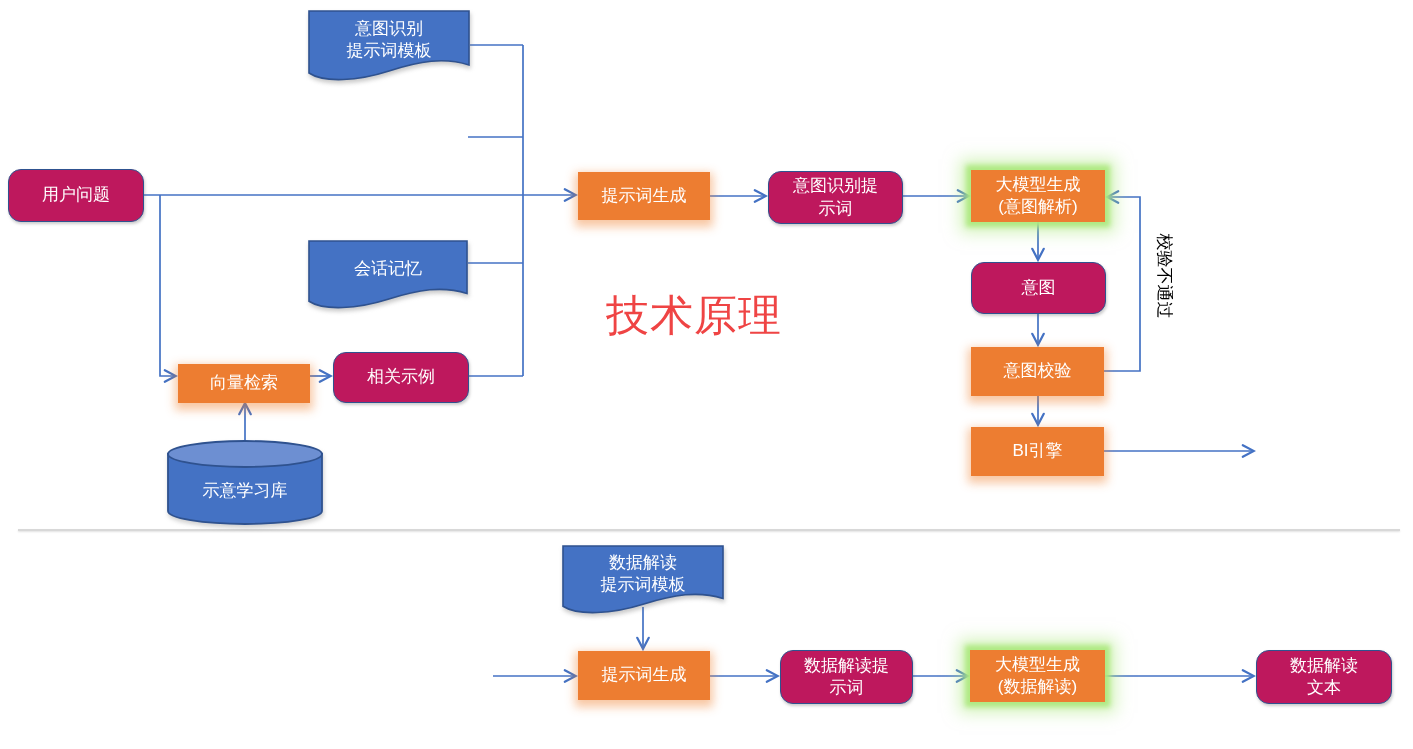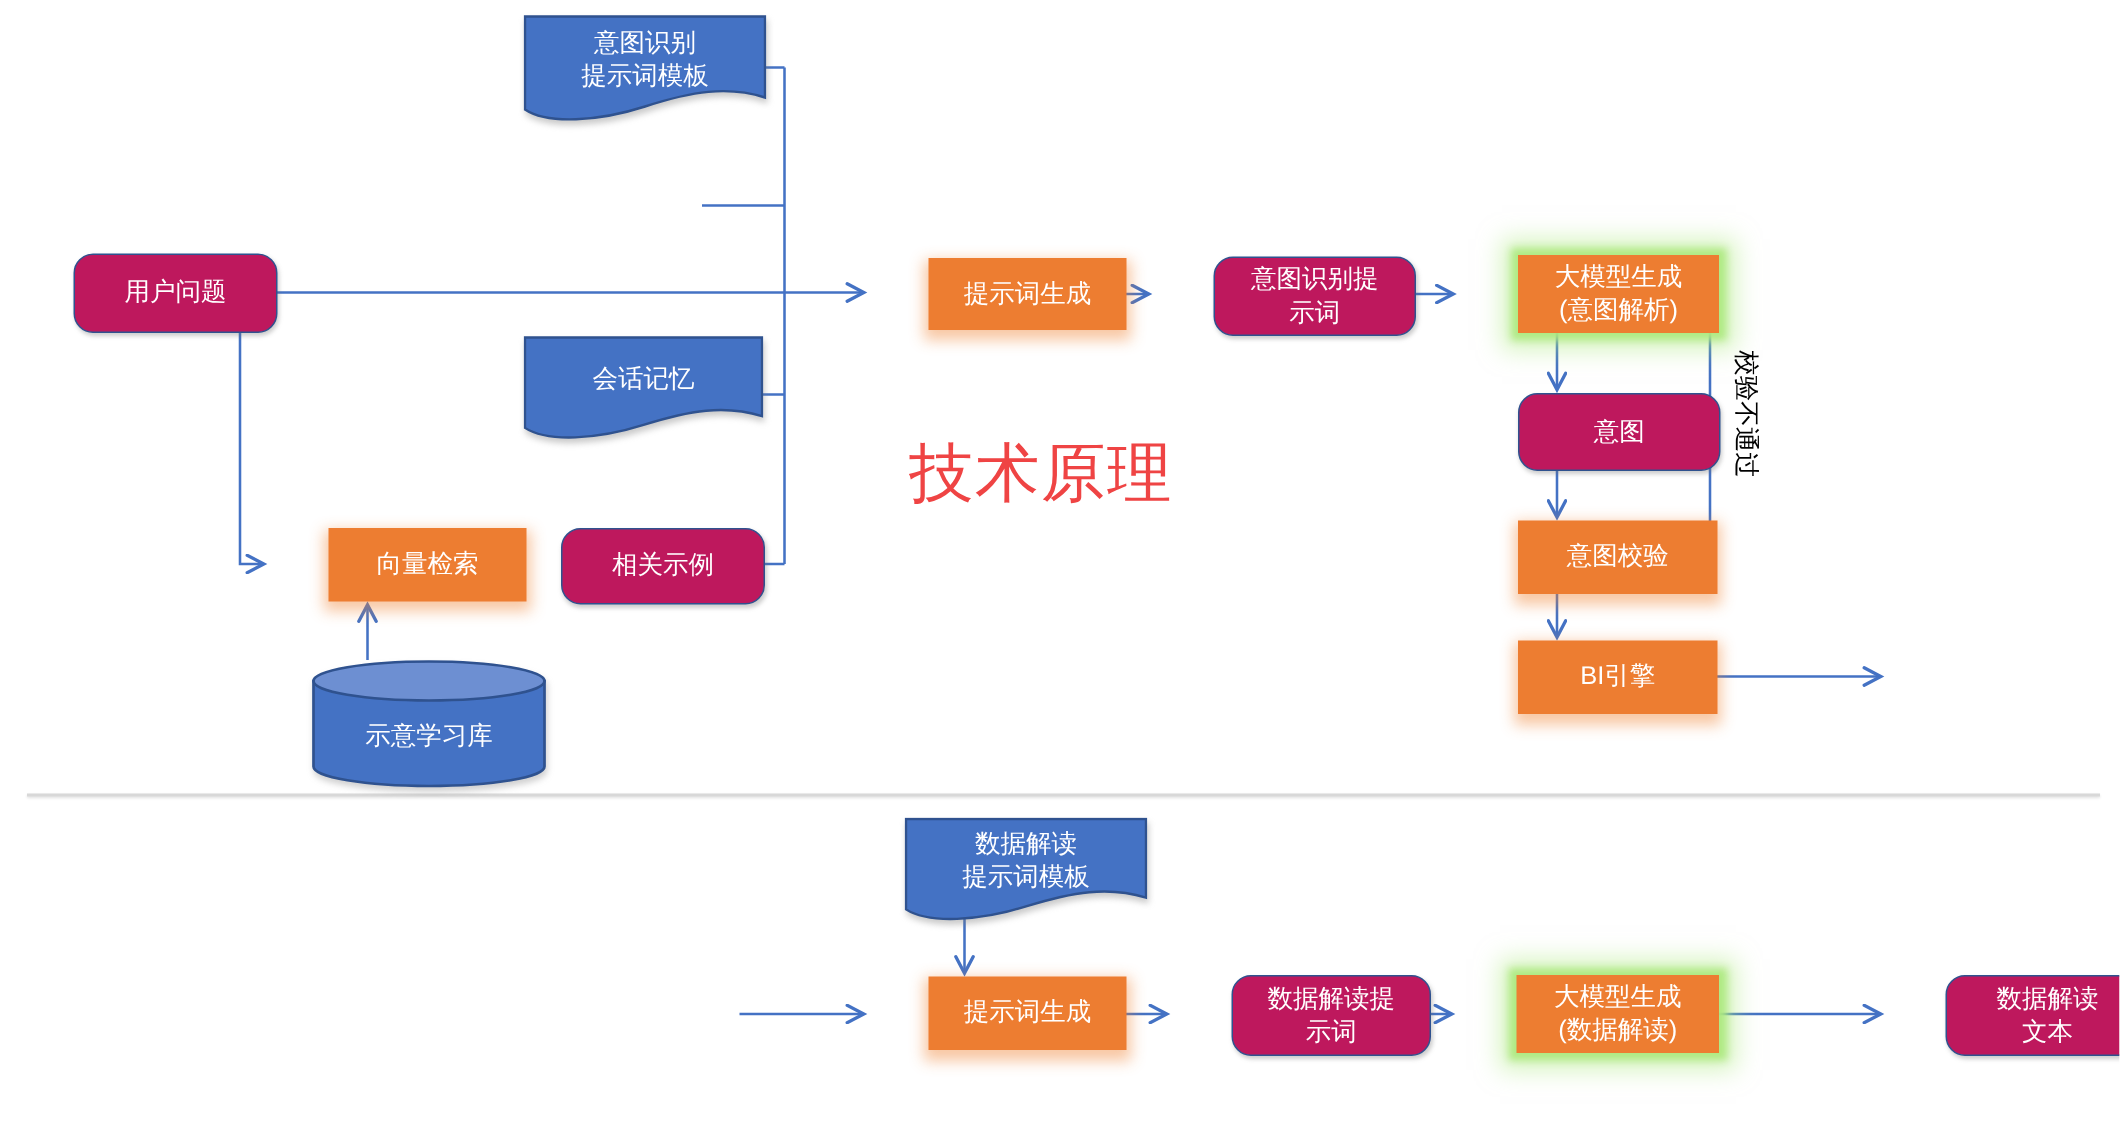--- a/index.html
+++ b/index.html
@@ -2,21 +2,21 @@
 <html><head>
 <meta charset="utf-8">
 <style>
   html,body{margin:0;padding:0;background:#ffffff;}
   .canvas{
     position:relative;width:1413px;height:749px;background:#ffffff;overflow:hidden;
     font-family:"Liberation Sans",sans-serif;
   }
   svg.edges{position:absolute;left:0;top:0;z-index:1;pointer-events:none;}
   .node{position:absolute;z-index:2;display:flex;align-items:center;justify-content:center;
-    text-align:center;color:#ffffff;font-size:17px;line-height:1.3;white-space:pre-line;margin-left:41px;}
+    text-align:center;color:#ffffff;font-size:17px;line-height:1.3;white-space:pre-line;}
   .rounded{background:#be185d;border:1.6px solid #2F528F;border-radius:13px;
     box-shadow:1px 2px 3px rgba(110,110,110,.35);}
   .process{background:#ED7D31;box-shadow:0 4px 9px 3px rgba(240,130,50,.45);}
   .process.glow{box-shadow:0 0 5px 5px rgba(173,233,128,.95),0 0 15px 11px rgba(173,233,128,.5);}
   .doc{background:transparent;}
   .doc svg.shape{position:absolute;left:0;top:0;width:100%;height:100%;
     filter:drop-shadow(1px 3px 2px rgba(120,120,120,.40));}
   .doc .label{position:relative;z-index:1;padding-bottom:12px;white-space:pre-line;}
   .cyl svg.shape{position:absolute;left:0;top:0;width:100%;height:100%;
     filter:drop-shadow(1px 3px 2px rgba(120,120,120,.35));}
@@ -69,30 +69,30 @@
     </svg>
     <div class="label">意图识别
 提示词模板</div>
   </div>
 
 
   <div class="node rounded" style="left:8px;top:169px;width:134px;height:51px">
     <span class="label">用户问题</span>
   </div>
 
-  <div class="node doc" style="left:308px;top:224px;width:160px;height:70px">
+  <div class="node doc" style="left:308px;top:240px;width:160px;height:70px">
     <svg class="shape" viewBox="0 0 162 72" preserveAspectRatio="none">
       <path d="M1,1 L161,1 L161,55 C136,47 112,51 81,61 C50,71 16,73 1,63 Z" fill="#4472C4" stroke="#2F528F" stroke-width="1.6"></path>
     </svg>
     <div class="label">会话记忆</div>
   </div>
 
   <div class="diagram-title" style="left:606px;top:287px">技术原理</div>
 
-  <div class="node process" style="left:178px;top:352px;width:132px;height:49px">
+  <div class="node process" style="left:178px;top:364px;width:132px;height:39px">
     <span class="label">向量检索</span>
   </div>
 
   <div class="node rounded" style="left:333px;top:352px;width:134px;height:49px">
     <span class="label">相关示例</span>
   </div>
 
   <div class="node cyl" style="left:167px;top:440px;width:156px;height:86px">
     <svg class="shape" viewBox="0 0 156 86" preserveAspectRatio="none">
       <path d="M1,14 L1,71 A77,13 0 0 0 155,71 L155,14 Z" fill="#4472C4" stroke="#2F528F" stroke-width="1.8"></path>

